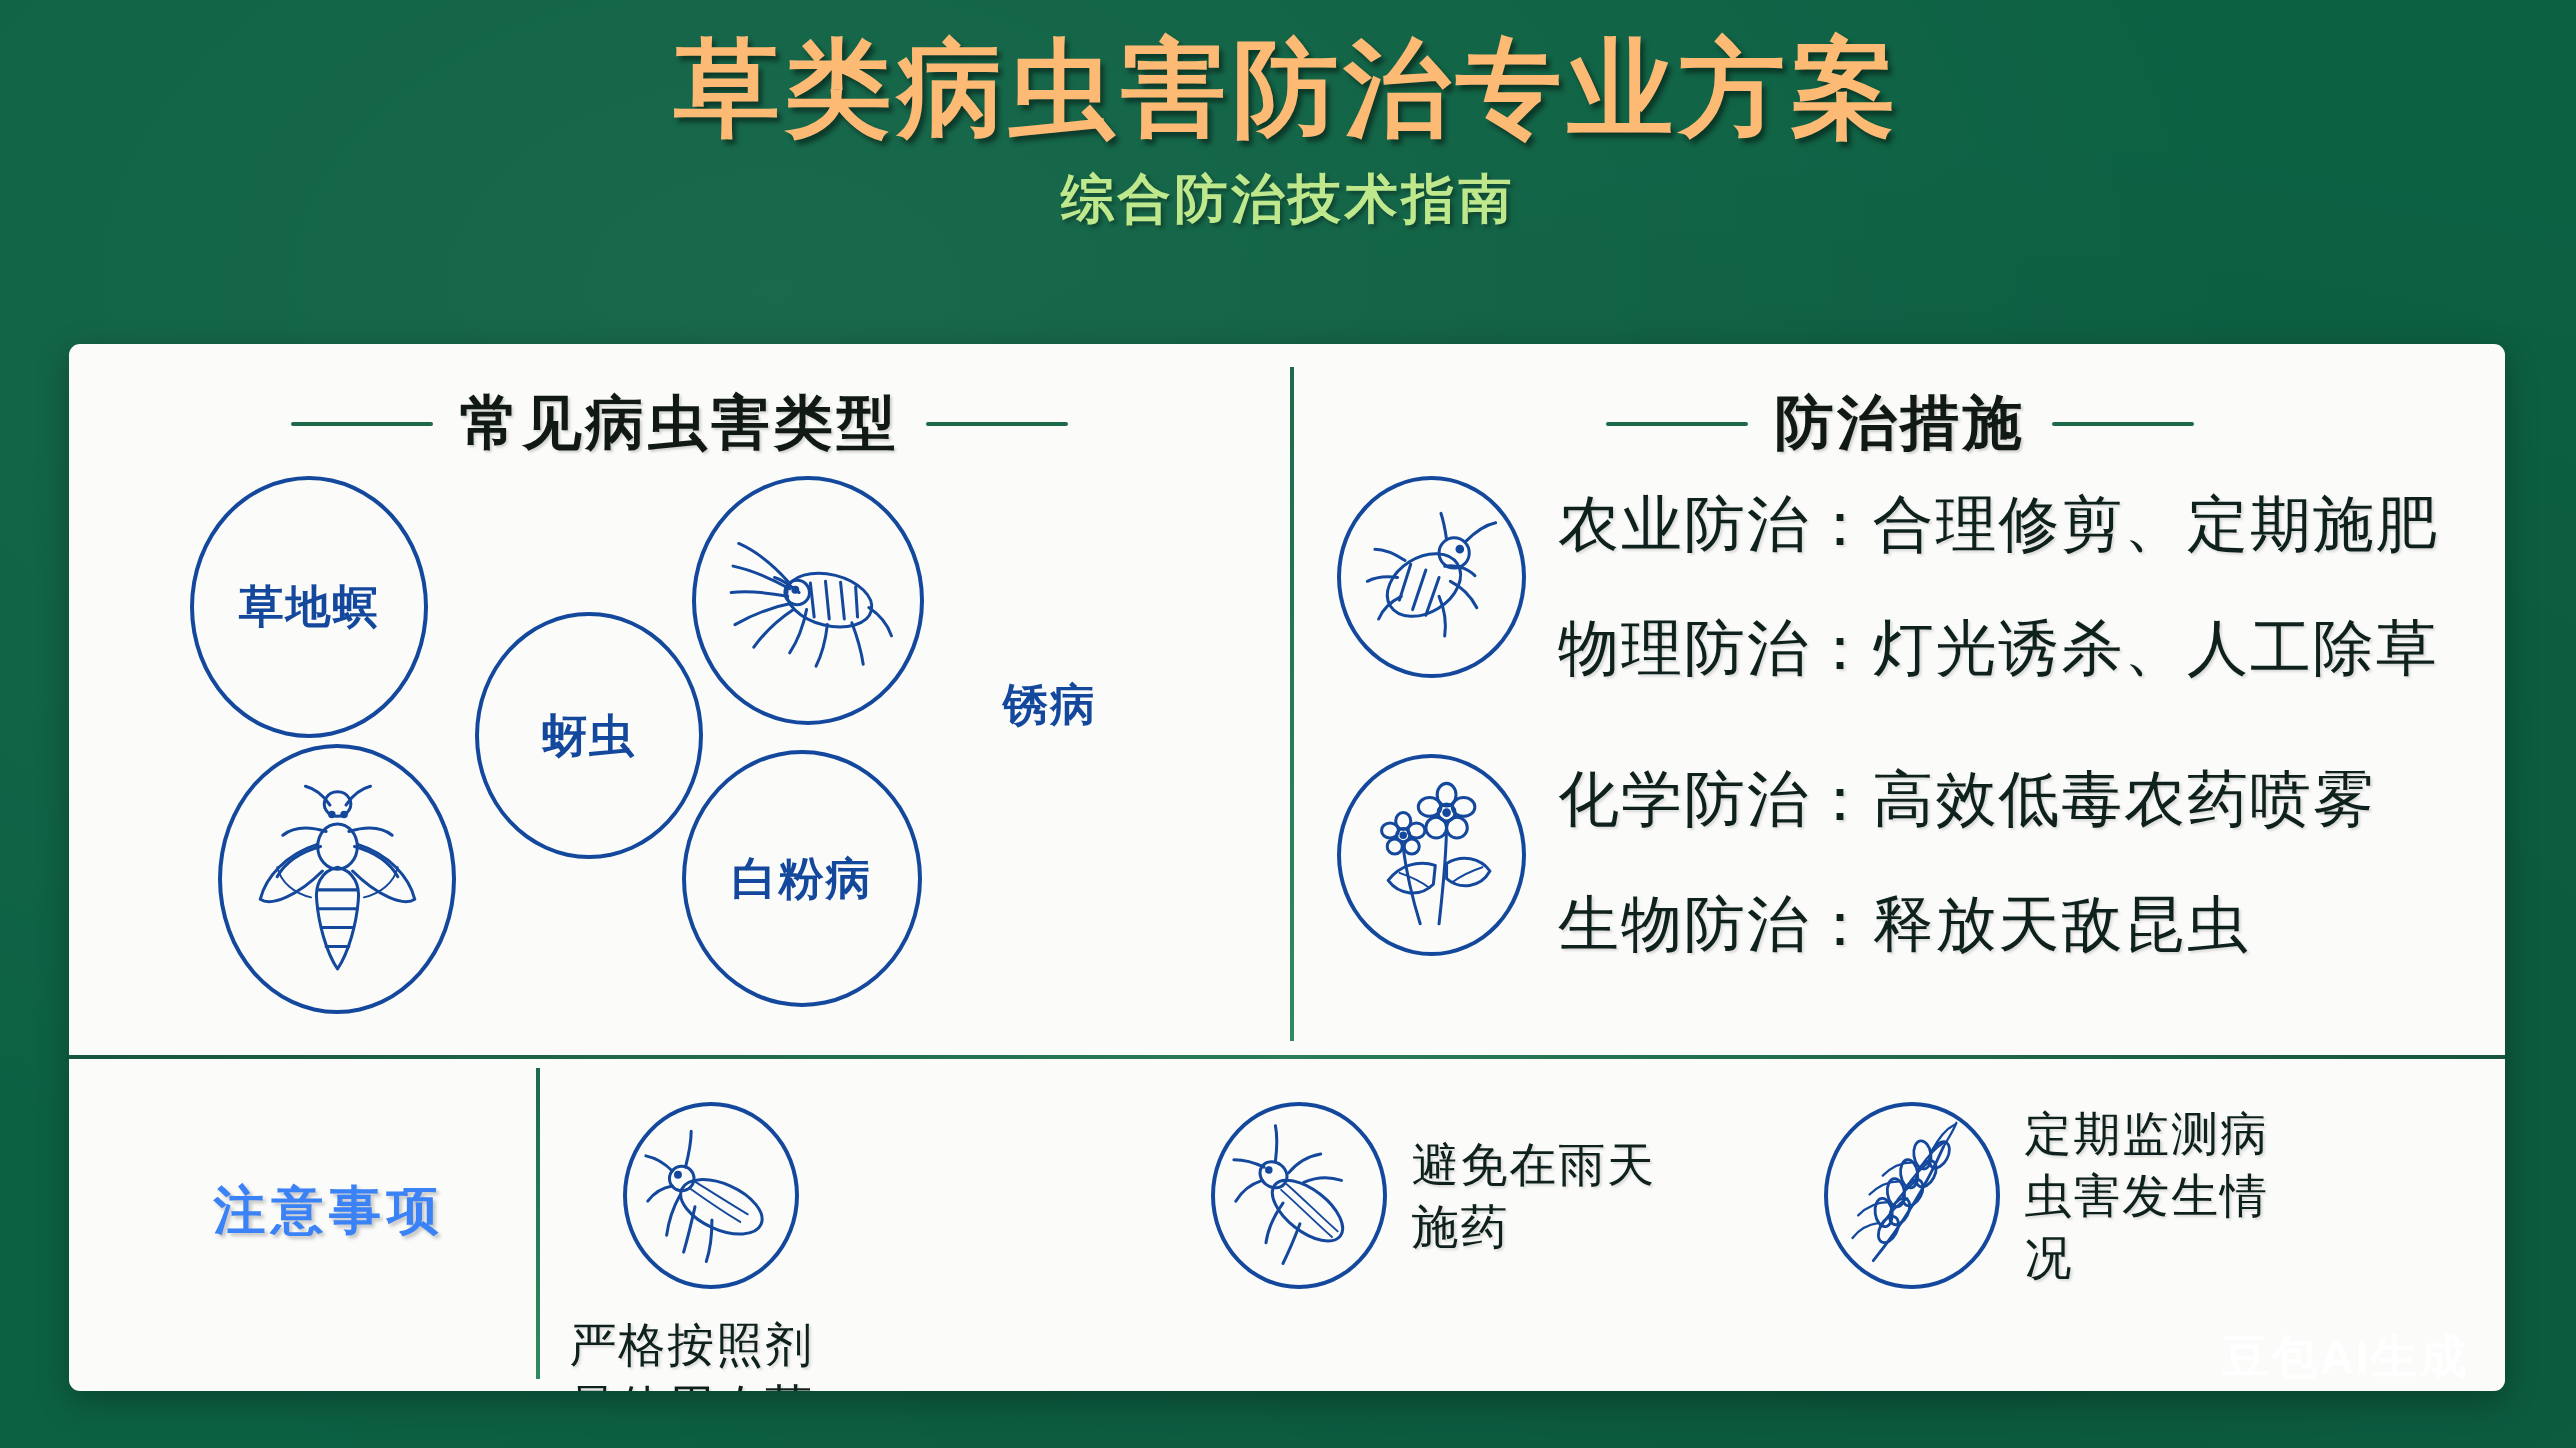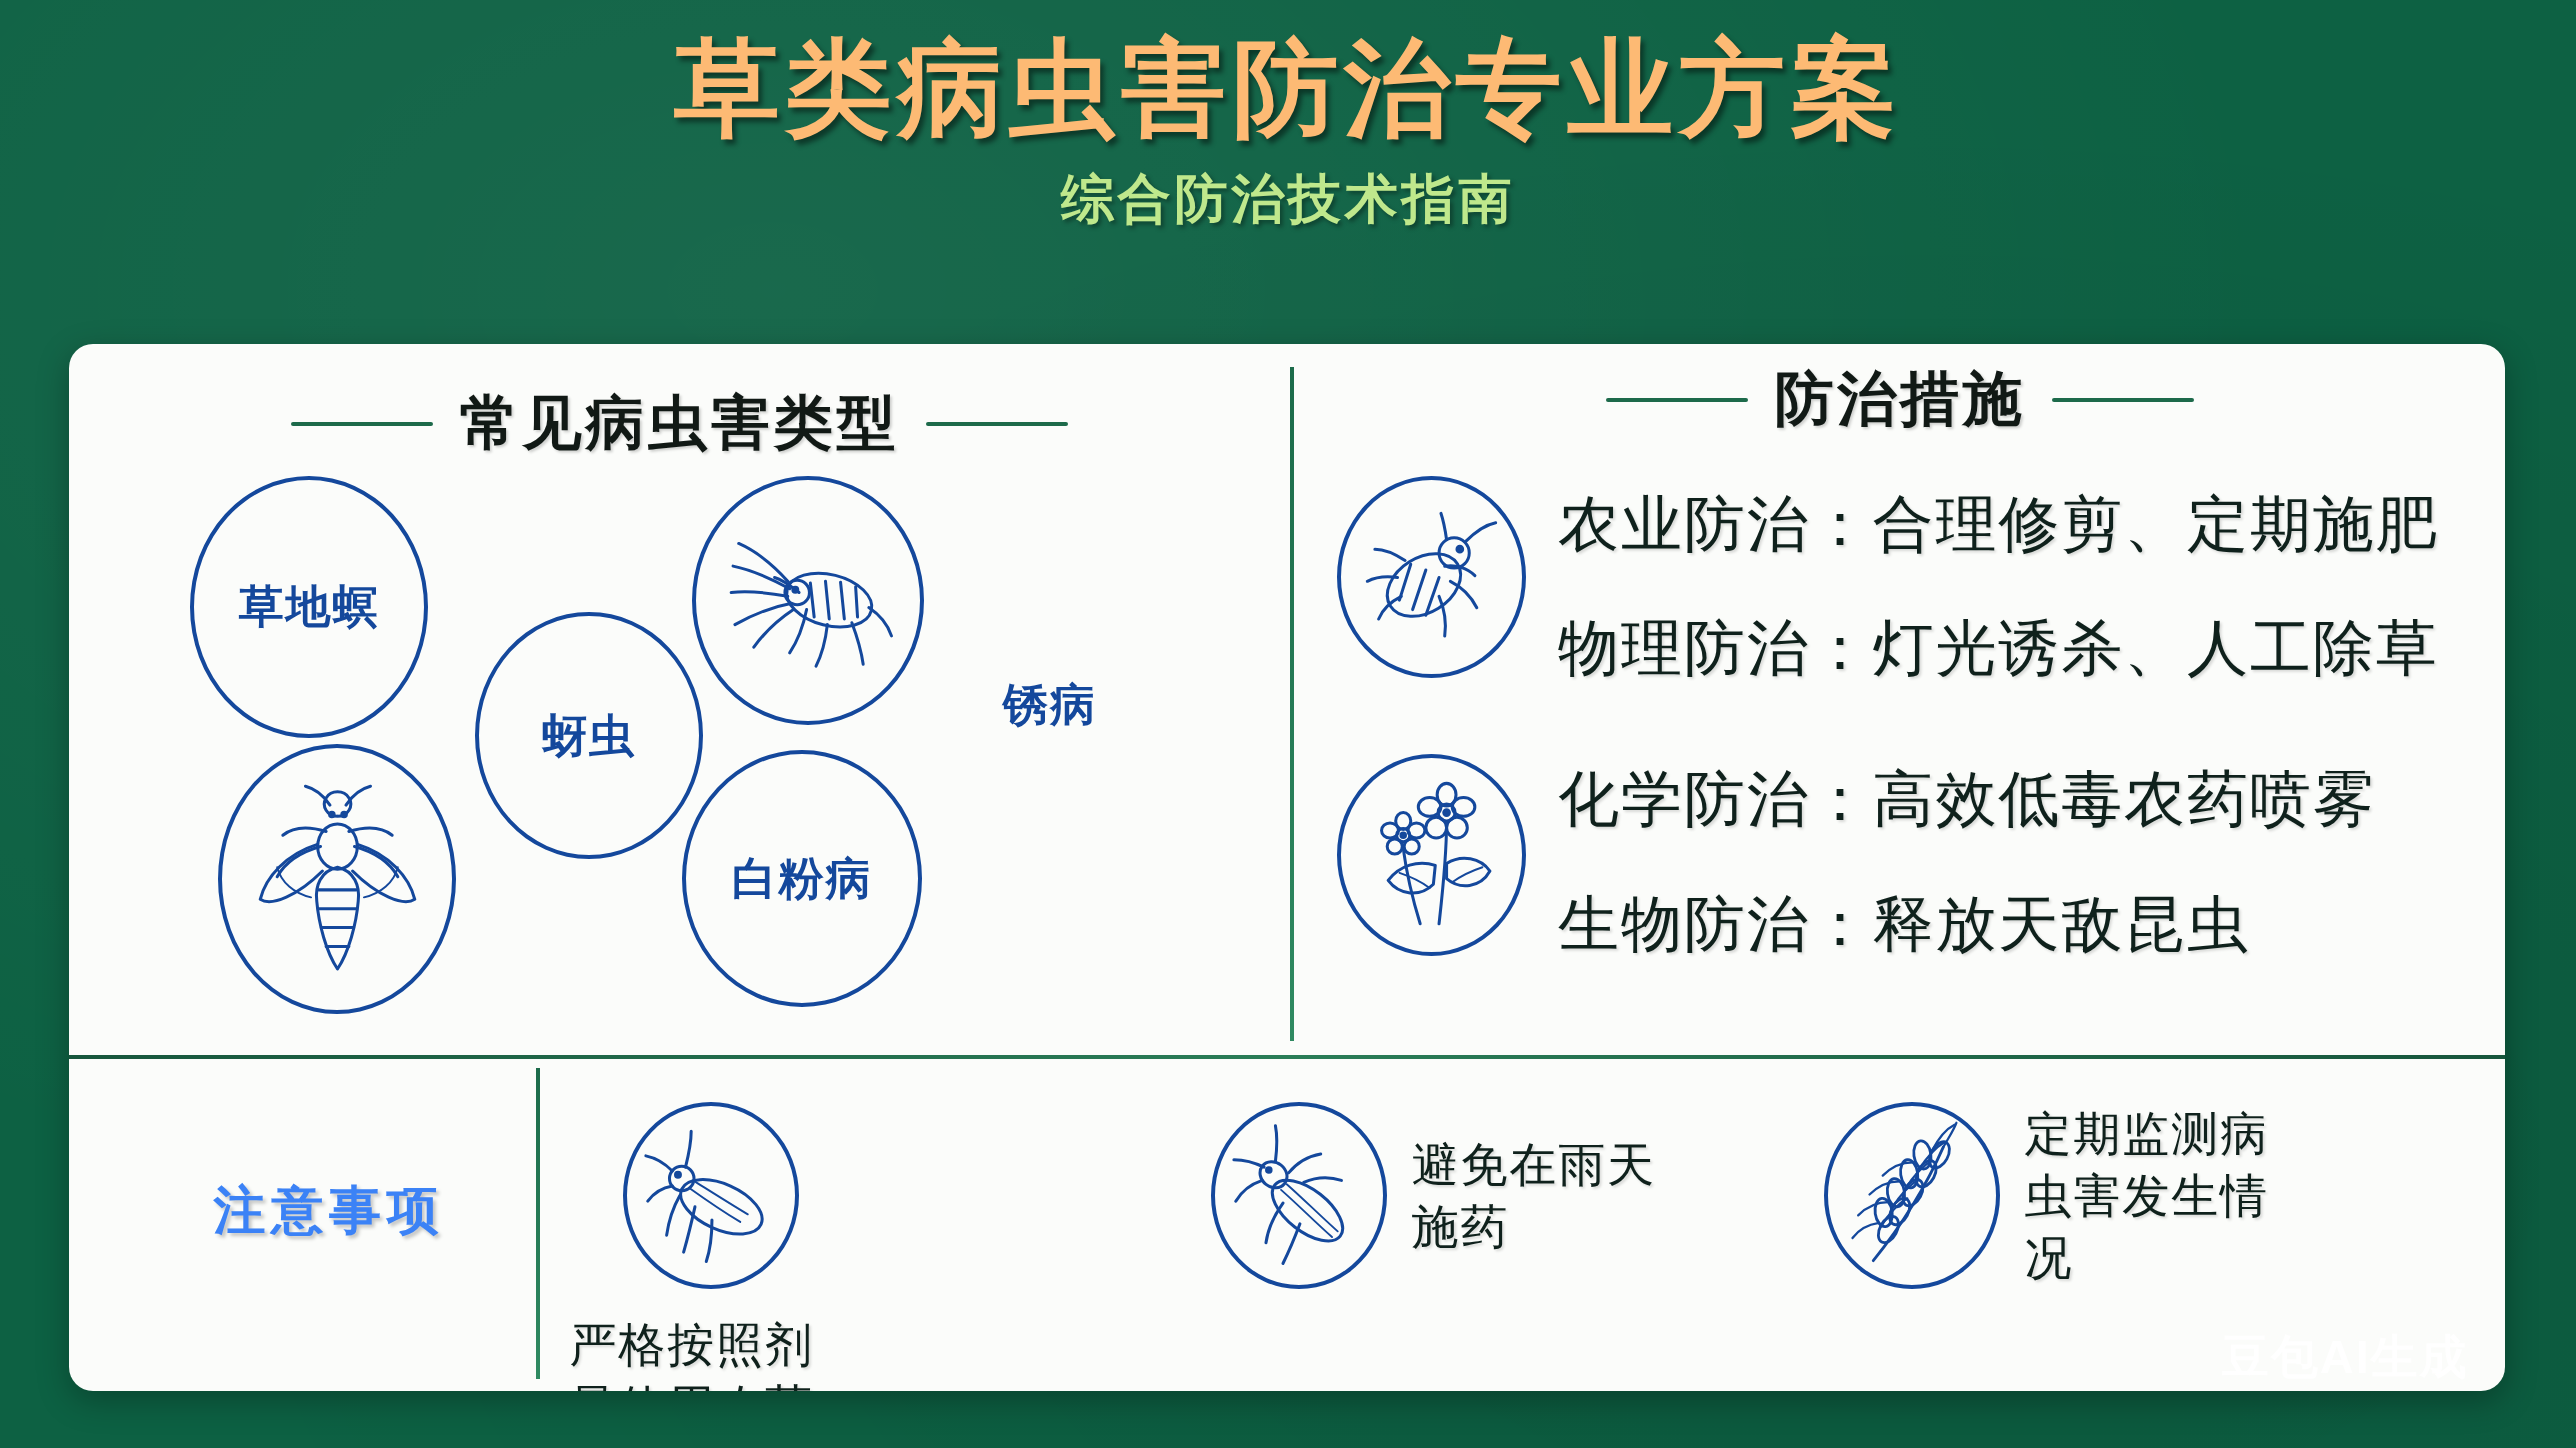--- a/index.html
+++ b/index.html
@@ -32,21 +32,21 @@
     font-size:53px;font-weight:bold;letter-spacing:3.8px;
     color:#bfe88c;
     text-shadow:2.8px 2.8px 4.7px rgba(0,0,0,.35);
   }
 
   
   .card{
     position:absolute;left:69px;top:344px;
     width:2436px;height:1047px;
     background:#fbfcfa;
-    border-radius:24px;
+    border-radius:11px;
     box-shadow:0 9.4px 32px rgba(0,0,0,.28);
     overflow:hidden;
   }
   .card-top{position:absolute;left:0;top:0;width:100%;height:712px;}
   .vdiv-top{
     position:absolute;left:1221px;top:22.6px;width:3.8px;height:674px;
     background:linear-gradient(#1c6b4a,#2f8a61);
   }
   .hdiv{
     position:absolute;left:0;top:711px;width:2436px;height:3.8px;
@@ -66,21 +66,21 @@
   .sec-head .rule.l{width:142px;}
   .sec-head .rule.r{width:142px;}
   .sec-head .txt{
     font-size:59px;font-weight:bold;color:#111915;letter-spacing:3.8px;
     white-space:nowrap;text-shadow:1.9px 1.9px 2.8px rgba(0,0,0,.18);
   }
 
   .panel-left{position:absolute;left:0;top:0;width:1221px;height:712px;}
   .panel-right{position:absolute;left:1225px;top:0;width:1212px;height:712px;}
   .panel-left .sec-head{margin-top:40px;}
-  .panel-right .sec-head{margin-top:16px;}
+  .panel-right .sec-head{margin-top:40px;}
 
   
   .cloud{position:absolute;left:0;top:123px;width:1067px;height:585px;}
   .bub{
     position:absolute;border:4.7px solid #14489c;border-radius:50%;
     display:flex;align-items:center;justify-content:center;
     box-sizing:border-box;background:transparent;
   }
   .bub .lbl{
     font-size:45px;font-weight:bold;color:#14489c;letter-spacing:1.9px;

